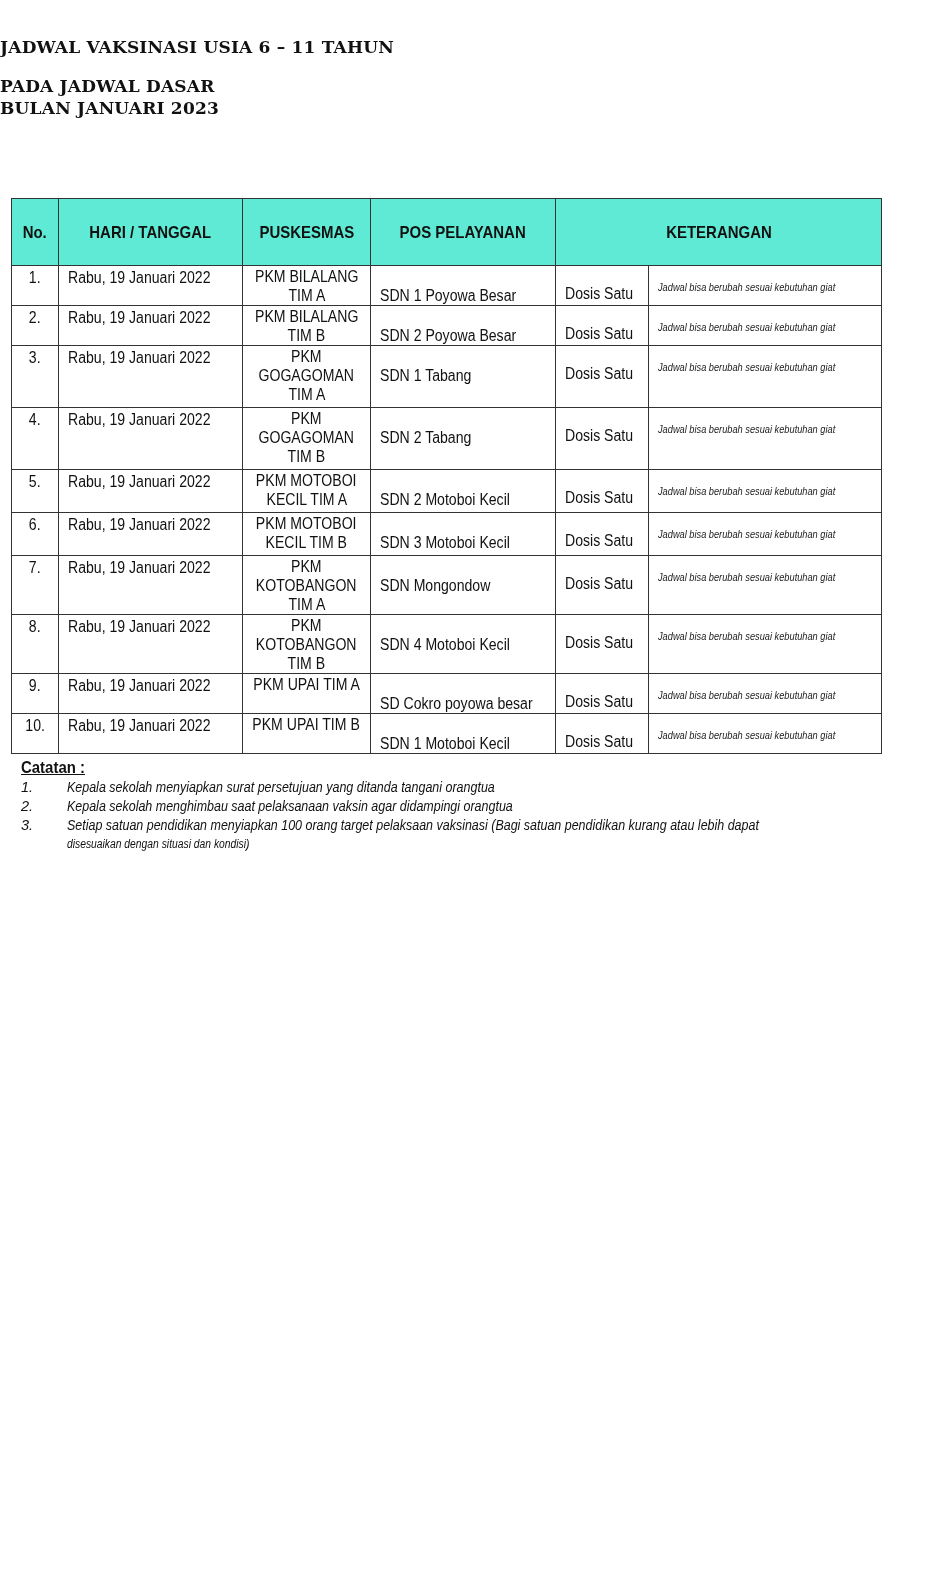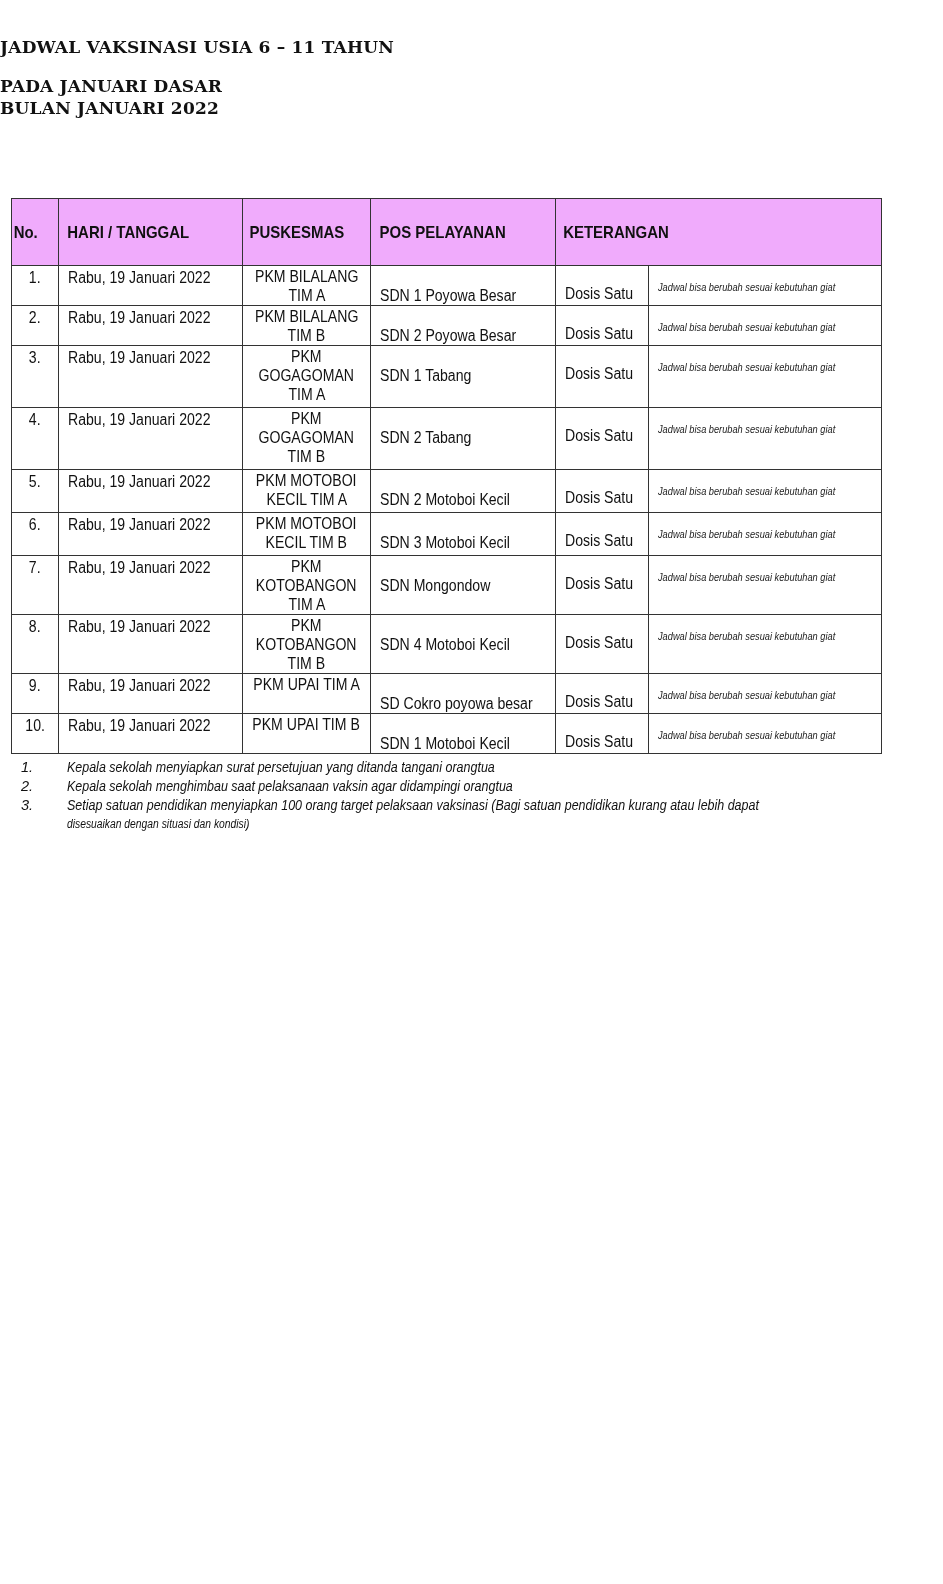--- a/index.html
+++ b/index.html
@@ -4,43 +4,43 @@
 <style>
   html, body { margin: 0; padding: 0; background: #ffffff; }
   body { width: 943px; height: 1584px; position: relative; color: #111; font-family: "Liberation Sans", sans-serif; }
   .title { position: absolute; left: 0; width: 900px; font-family: "DejaVu Serif", serif; font-weight: bold; font-size: 17px; letter-spacing: 0.2px; }
   #t1 { top: 37px; }
   #t2 { top: 76px; }
   #t3 { top: 98px; }
   .day-heading { position: absolute; left: 21px; top: 161px; font-family: Liberation Sans, sans-serif; font-weight: bold; font-size: 18px; margin-top: 43px; }
   table.sched { position: absolute; left: 11px; top: 198px; border-collapse: collapse; table-layout: fixed; width: 870px; }
   table.sched th, table.sched td { border: 1.5px solid #333; padding: 0; vertical-align: top; font-size: 16px; line-height: 19px; font-family: "Liberation Sans", sans-serif; }
-  table.sched th { background: #f0abfc; font-weight: bold; height: 66px; vertical-align: middle; text-align: left; font-size: 17px; }
+  table.sched th { background: #5eead4; font-weight: bold; height: 66px; vertical-align: middle; text-align: center; font-size: 17px; }
   table.sched td.no { text-align: center; padding-top: 2px; }
   table.sched td.date { padding-left: 9px; padding-top: 2px; margin-top: 28px; }
   table.sched td.pkm { text-align: center; padding-top: 1px; line-height: 19px; }
   table.sched td.pos { padding-left: 9px; padding-top: 20px; }
   table.sched td.dose { padding-left: 9px; padding-top: 18px; border-right: 1.5px solid #333; }
   table.sched td.note { font-style: italic; font-size: 10.5px; line-height: 13px; padding-left: 9px; padding-top: 15px; color: #222; }
   .sx { transform: scaleX(0.88); transform-origin: left center; display: inline-block; white-space: nowrap; }
   .sxc { transform: scaleX(0.88); transform-origin: center; display: inline-block; white-space: nowrap; }
   .notes { position: absolute; left: 21px; top: 758px; width: 830px; }
   .notes-title { font-weight: bold; font-size: 17px; text-decoration: underline; transform: scaleX(0.88); transform-origin: left center; display: inline-block; }
   .note-item { display: flex; font-style: italic; font-size: 14.5px; line-height: 19px; }
   .note-num { width: 46px; flex: none; }
   .note-text { flex: 1; transform: scaleX(0.86); transform-origin: left center; white-space: nowrap; }
   .note-text2 { padding-left: 46px; font-style: italic; font-size: 12px; line-height: 19px; }
   .note-text2 span { display: inline-block; transform: scaleX(0.86); transform-origin: left center; white-space: nowrap; }
 </style>
 </head>
 <body>
 
 <div class="title" id="t1">JADWAL VAKSINASI USIA 6 – 11 TAHUN</div>
-<div class="title" id="t2">PADA JANUARI DASAR</div>
-<div class="title" id="t3">BULAN JANUARI 2022</div>
+<div class="title" id="t2">PADA JADWAL DASAR</div>
+<div class="title" id="t3">BULAN JANUARI 2023</div>
 
 <div class="day-heading">Hari Keenam (Rabu, 19 Januari 2022)</div>
 
 <table class="sched">
   <colgroup>
     <col style="width:47px">
     <col style="width:184px">
     <col style="width:128px">
     <col style="width:185px">
     <col style="width:93px">
@@ -185,20 +185,21 @@
           </div>
         </td>
         <td class="pos"><span class="sx">SDN 1 Motoboi Kecil</span></td>
         <td class="dose"><span class="sx">Dosis Satu</span></td>
         <td class="note"><span class="sx">Jadwal bisa berubah sesuai kebutuhan giat</span></td>
       </tr>
     </tbody>
 </table>
 
 <div class="notes">
+  <div><span class="notes-title">Catatan :</span></div>
   <div class="note-item">
     <span class="note-num">1.</span>
     <span class="note-text">Kepala sekolah menyiapkan surat persetujuan yang ditanda tangani orangtua</span>
   </div>
   <div class="note-item">
     <span class="note-num">2.</span>
     <span class="note-text">Kepala sekolah menghimbau saat pelaksanaan vaksin agar didampingi orangtua</span>
   </div>
   <div class="note-item">
     <span class="note-num">3.</span>

